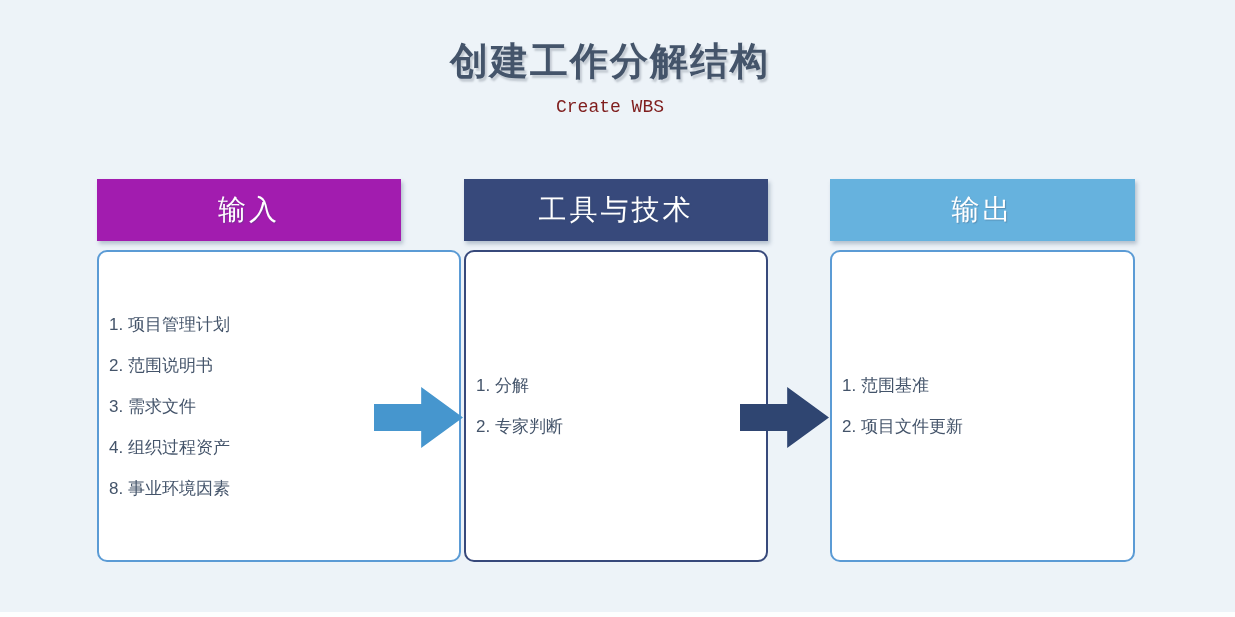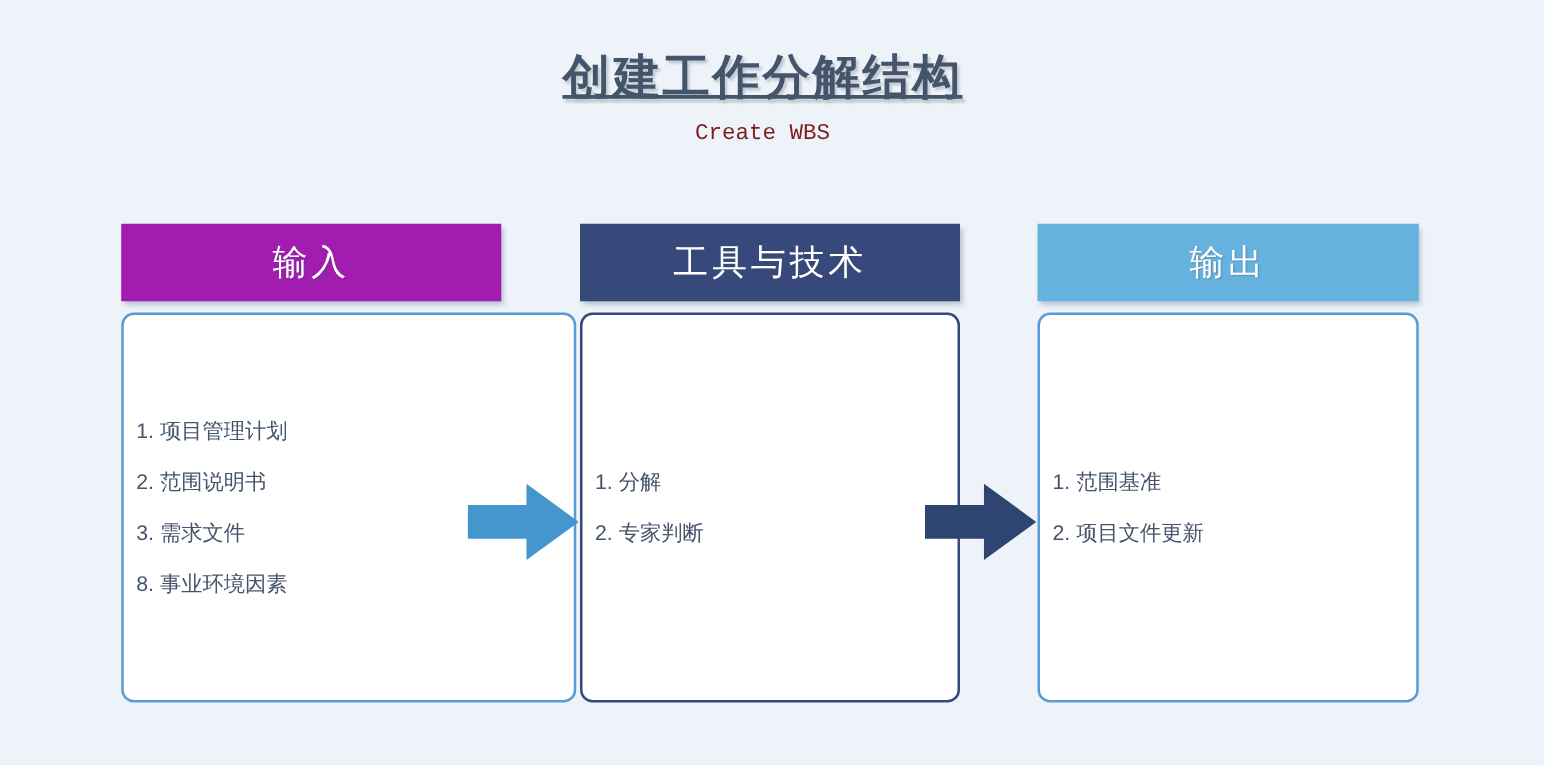--- a/index.html
+++ b/index.html
@@ -15,21 +15,20 @@
     position: absolute;
     top: 36px;
     left: 0;
     width: 1220px;
     text-align: center;
     font-size: 38px;
     font-weight: bold;
     color: #44546a;
     letter-spacing: 2px;
     text-shadow: 2px 3px 2px #c3cad2;
-    text-decoration: underline;
   }
   .page-subtitle {
     position: absolute;
     top: 97px;
     left: 0;
     width: 1220px;
     text-align: center;
     font-size: 18px;
     color: #7f1d1d;
     font-family: Liberation Mono, monospace;
@@ -105,20 +104,21 @@
   <div class="page-title">创建工作分解结构</div>
   <div class="page-subtitle">Create WBS</div>
 
   <div class="col-header header-inputs">
     <span>输入</span>
   </div>
   <div class="col-body body-inputs">
     <div class="list-item">1. 项目管理计划</div>
     <div class="list-item">2. 范围说明书</div>
     <div class="list-item">3. 需求文件</div>
+    <div class="list-item">4. 组织过程资产</div>
     <div class="list-item">8. 事业环境因素</div>
   </div>
 
   <div class="col-header header-tools">
     <span>工具与技术</span>
   </div>
   <div class="col-body body-tools">
     <div class="list-item">1. 分解</div>
     <div class="list-item">2. 专家判断</div>
   </div>

